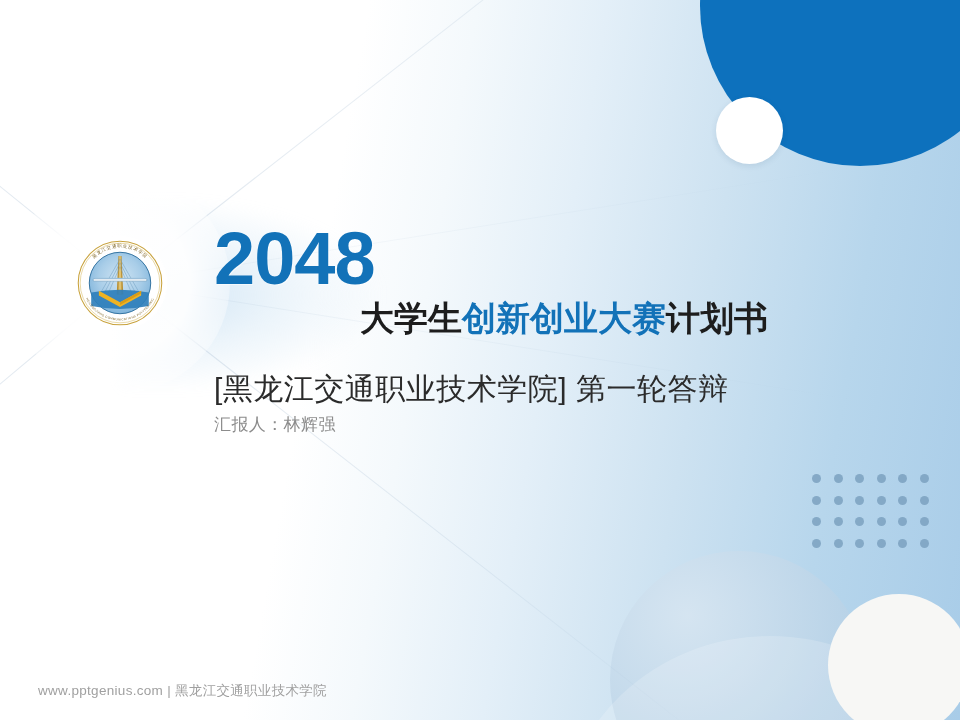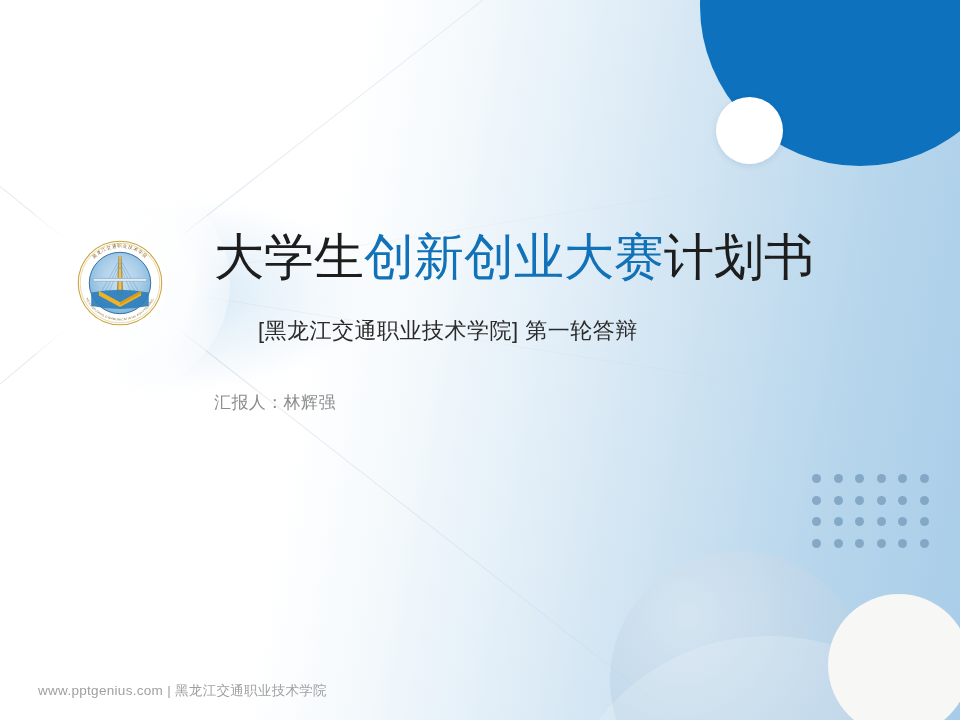--- a/index.html
+++ b/index.html
@@ -177,39 +177,38 @@
     font-size: 74px;
     font-weight: bold;
     line-height: 0.95;
     letter-spacing: -1px;
     color: #1272b8;
     text-shadow: 1px 1px 0 rgba(255,255,255,0.55);
   }
 
   #main-title {
     margin-top: 6px;
-    font-size: 50px;
-    font-weight: normal;
+    font-size: 34px;
+    font-weight: bold;
     line-height: 1.08;
     letter-spacing: 0px;
     white-space: nowrap;
+    text-align: center;
   }
   #main-title .dark  { color: #1d1d1d; }
   #main-title .blue  { color: #1272b8; }
 
   #subtitle {
     margin-top: 32px;
-    font-size: 22px;
+    font-size: 30px;
     color: #2b2b2b;
     letter-spacing: 0.5px;
-    margin-left: 44px;
   }
 
   #meta {
-    margin-top: 42px;
     font-size: 17px;
     line-height: 1.72;
     color: #8c8c8c;
     letter-spacing: 0.4px;
   }
 
   
   #footer {
     position: absolute;
     left: 38px;
@@ -319,20 +318,21 @@
         <textPath href="#ringTop" startOffset="50%" text-anchor="middle">黑龙江交通职业技术学院</textPath>
       </text>
       <text font-size="3.1" fill="#7a5f1e" font-family="'Liberation Sans', sans-serif" letter-spacing="0.35">
         <textPath href="#ringBot" startOffset="50%" text-anchor="middle">HEILONGJIANG COMMUNICATIONS POLYTECHNIC</textPath>
       </text>
     </svg>
   </div>
 
   <div id="content">
 
+    <div id="year">2048</div>
 
     <div id="main-title">
       <span class="dark">大学生</span><span class="blue">创新创业大赛</span><span class="dark">计划书</span>
     </div>
 
     <div id="subtitle">[黑龙江交通职业技术学院] 第一轮答辩</div>
 
     <div id="meta">
       <div>汇报人：林辉强</div>
     </div>

